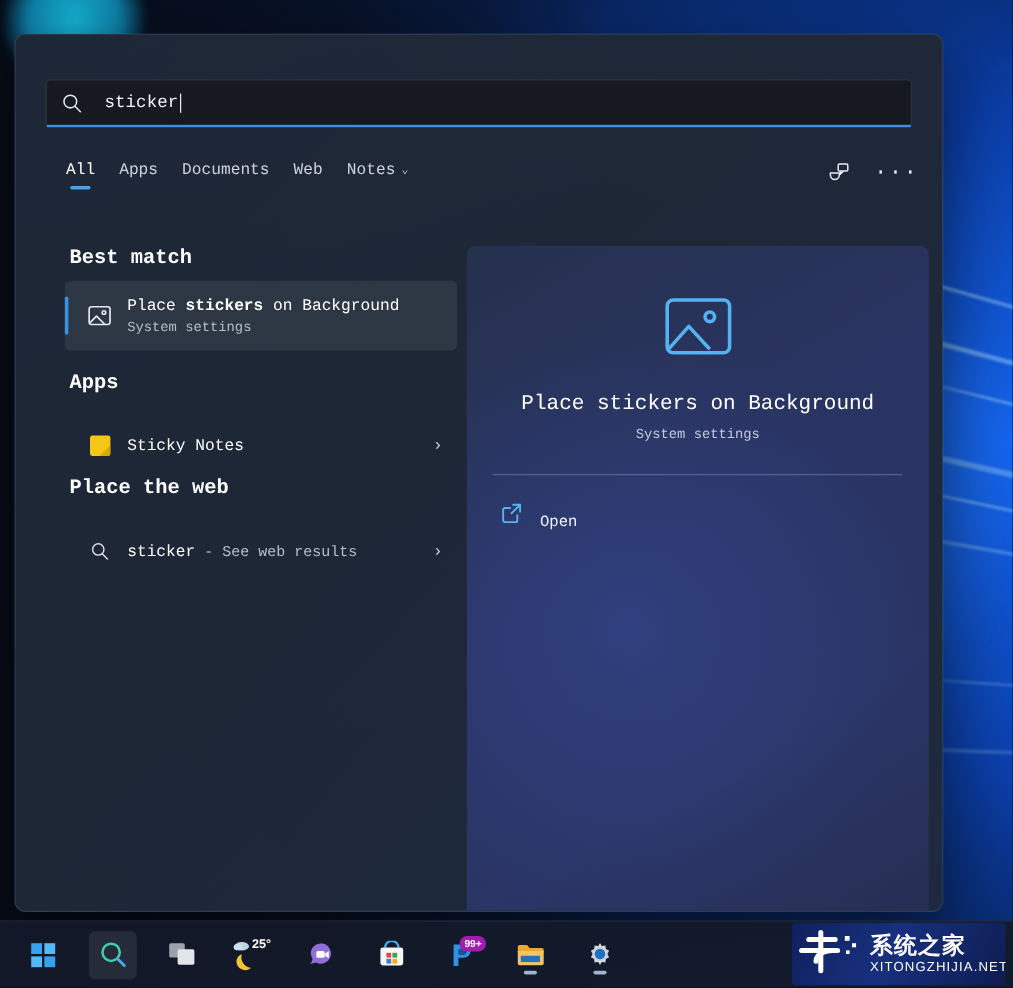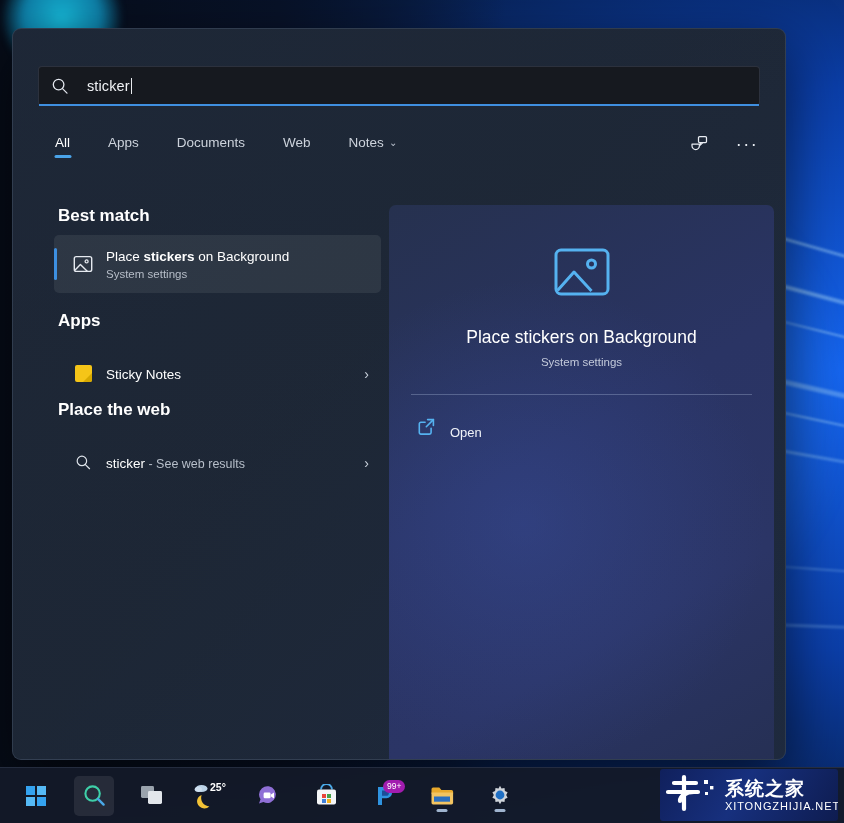--- a/index.html
+++ b/index.html
@@ -39,34 +39,34 @@
     position:absolute;left:12px;top:28px;width:772px;height:730px;
     background:linear-gradient(160deg,#222c3c 0%,#202a39 35%,#1e2836 100%);
     border:1px solid rgba(120,140,170,.20);
     border-radius:9px;
     box-shadow:0 22px 60px rgba(0,0,0,.62);
     overflow:hidden;
   }
   .win-tint{position:absolute;inset:0;
     background:linear-gradient(135deg,rgba(26,35,50,.55) 0%,rgba(24,33,48,.30) 45%,rgba(30,45,80,.30) 100%);
     pointer-events:none;}
-  .win-inner{position:relative;z-index:2;height:100%;}
+  .win-inner{position:relative;z-index:2;height:100%;font-family:Liberation Mono, monospace;}
 
   
   .searchbar-wrap{position:absolute;left:25px;top:37px;width:722px;height:40px;}
   .searchbar{width:100%;height:100%;box-sizing:border-box;
     background:#16191f;border:1px solid rgba(110,125,150,.25);border-radius:4px;
     display:flex;align-items:center;padding:0 12px;position:relative;}
   .searchbar:after{content:"";position:absolute;left:0;right:0;bottom:-1px;height:2px;background:#3f8fe0;}
   .search-ico{width:18px;height:18px;margin-right:18px;flex:0 0 auto;}
   .search-text{color:#f0f2f5;font-size:14.5px;letter-spacing:.1px;}
   .caret{display:inline-block;width:1px;height:16px;background:#e8eaee;margin-left:1px;vertical-align:-3px;}
 
   
-  .tabs{position:absolute;left:34px;top:100px;display:flex;align-items:flex-start;gap:22px;}
+  .tabs{position:absolute;left:34px;top:100px;display:flex;align-items:flex-start;gap:4px;}
   .tab{position:relative;padding:6px 8px 10px;color:#cdd3dc;font-size:13.5px;cursor:pointer;white-space:nowrap;}
   .tab.active{color:#ffffff;}
   .tab.active:after{content:"";position:absolute;left:50%;transform:translateX(-50%);bottom:2px;
     width:17px;height:3px;border-radius:2px;background:#4aa3e8;}
   .tab .chev{display:inline-block;margin-left:5px;font-size:10px;color:#b9c1cd;vertical-align:1px;}
 
   .top-actions{position:absolute;right:22px;top:100px;display:flex;align-items:center;gap:16px;}
   .icon-btn{width:32px;height:30px;display:flex;align-items:center;justify-content:center;
     border-radius:4px;cursor:pointer;color:#e6eaf0;}
   .dots{font-size:18px;letter-spacing:1.5px;line-height:10px;color:#e8ecf2;}
@@ -109,21 +109,21 @@
   .pv-action-label{color:#f0f3f8;font-size:13px;}
 
   
   #taskbar{position:absolute;left:0;bottom:0;width:844px;height:55px;
     background:rgba(19,26,41,.93);border-top:1px solid rgba(130,150,185,.16);}
   .tb-items{position:absolute;left:16px;top:0;height:55px;display:flex;align-items:center;gap:18px;}
   .tb-btn{width:40px;height:40px;border-radius:5px;display:flex;align-items:center;justify-content:center;
     position:relative;cursor:pointer;}
   .tb-btn.active{background:rgba(255,255,255,.085);}
   .tb-badge{position:absolute;left:19px;top:4px;background:#a21caf;color:#fff;font-size:8.5px;
-    border-radius:8px;padding:1px 4px;line-height:11px;font-weight:normal;}
+    border-radius:8px;padding:1px 4px;line-height:11px;font-weight:bold;}
   .tb-temp{position:absolute;left:20px;top:5px;color:#ffffff;font-size:10.5px;font-weight:bold;}
   .tb-underline{position:absolute;bottom:4px;left:50%;transform:translateX(-50%);
     width:11px;height:2.5px;border-radius:2px;background:#9fb4cf;}
 
   
   #watermark{position:absolute;right:6px;bottom:2px;width:172px;height:52px;
     background:linear-gradient(120deg,#10205c 0%,#17307e 45%,#0e1c50 100%);
     border-radius:3px;display:flex;align-items:center;padding-left:6px;overflow:hidden;justify-content:center;}
   .wm-glyph{flex:0 0 auto;margin-right:3px;}
   .wm-txt{color:#ffffff;line-height:1;}

